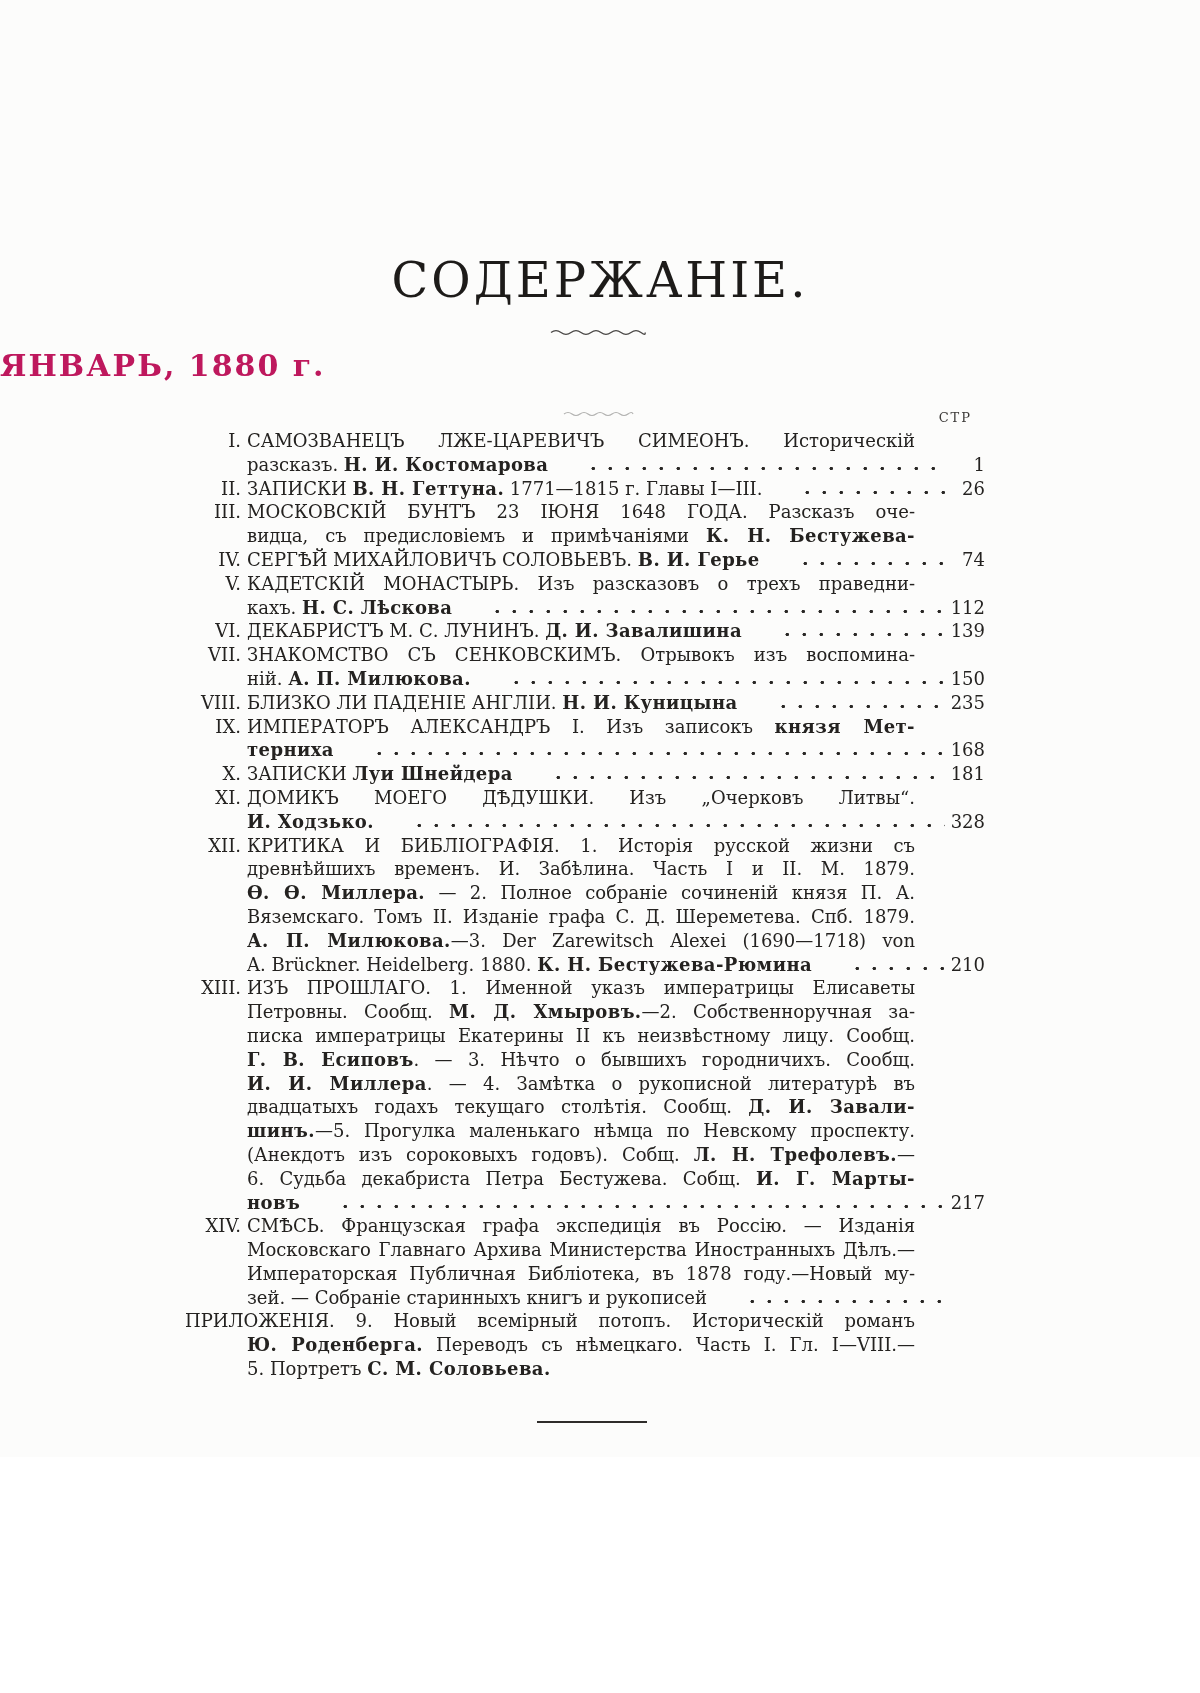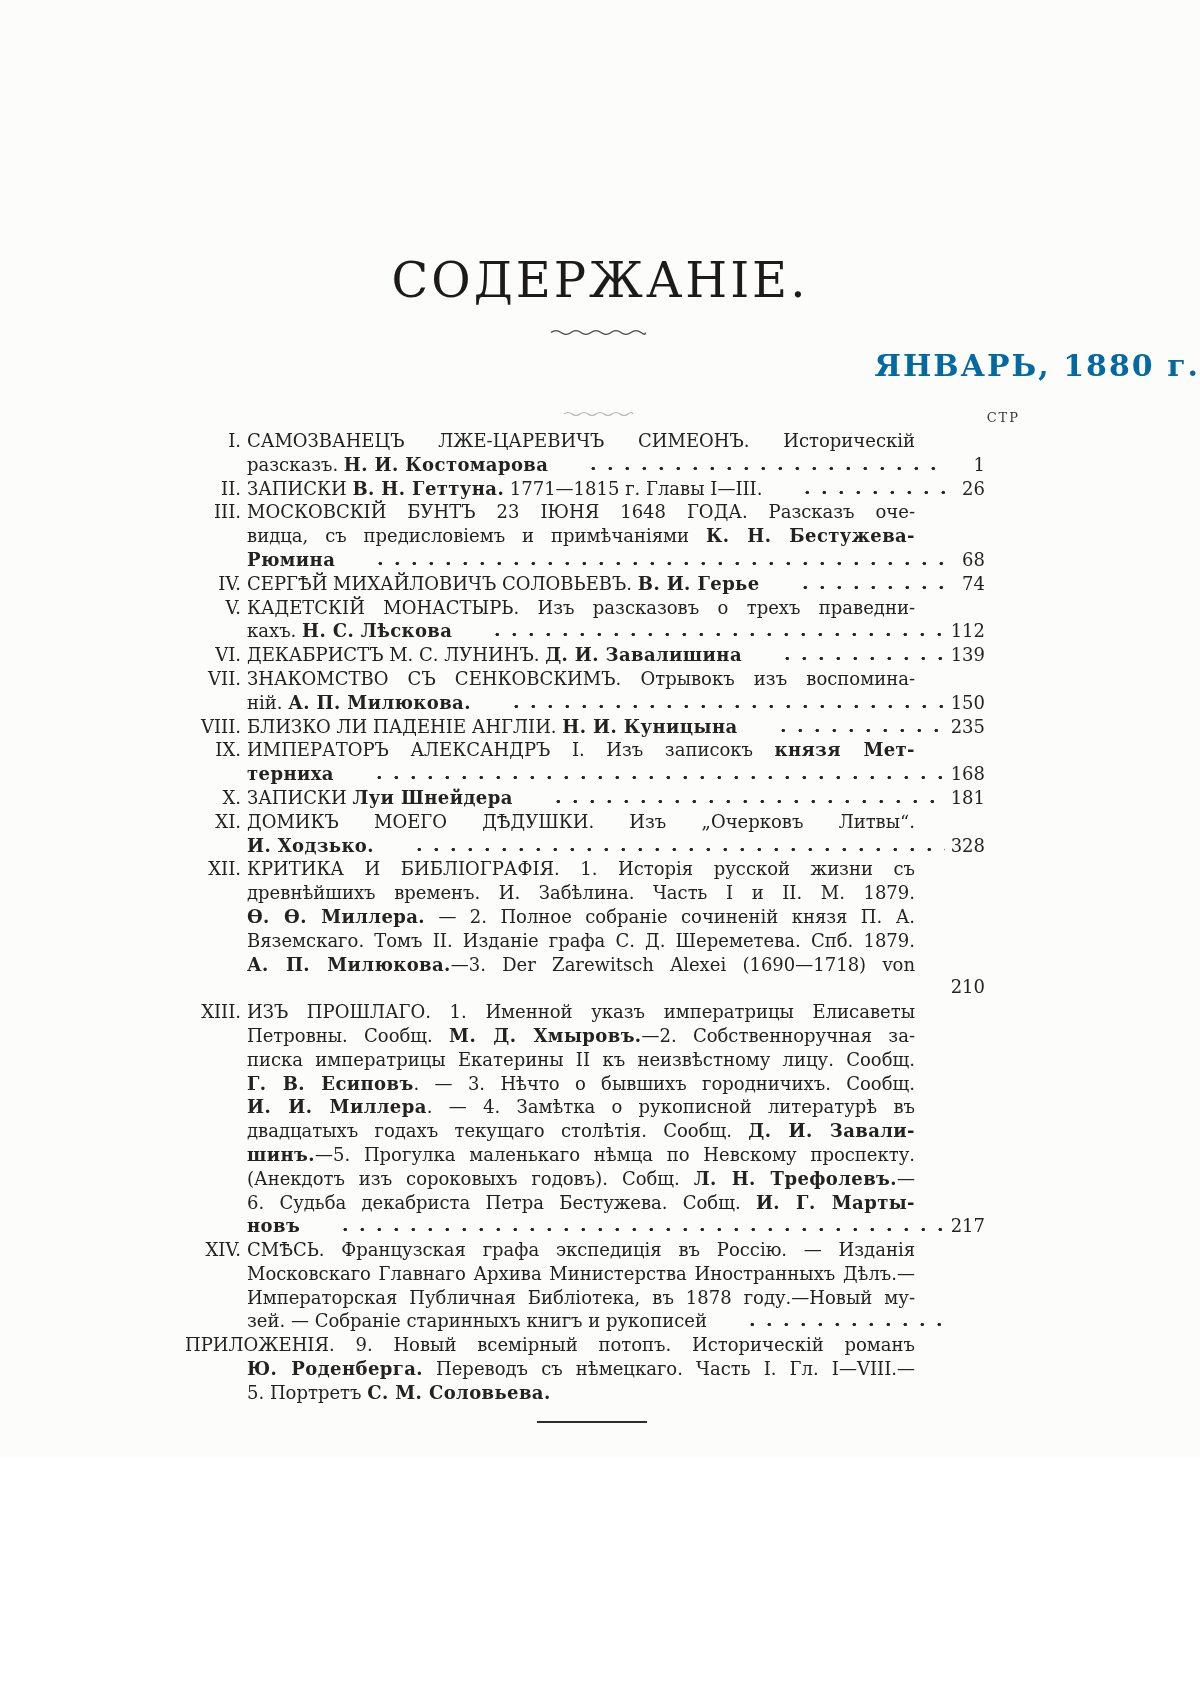--- a/index.html
+++ b/index.html
@@ -14,27 +14,27 @@
   .title{
     position:absolute;top:252px;left:0;width:1200px;
     text-align:center;
     font-size:48px;letter-spacing:3px;
     color:#1d1b19;
     white-space:nowrap;
   }
   .squiggle-1{position:absolute;top:322px;left:550px;}
   .subtitle{
     position:absolute;top:348px;left:0;width:1200px;
-    text-align:right;
+    text-align:left;
     font-size:30px;font-weight:700;letter-spacing:2px;
-    color:#0369a1;white-space:nowrap;
+    color:#be185d;white-space:nowrap;
   }
   .squiggle-2{position:absolute;top:403px;left:563px;opacity:.8;}
   .page-col-header{
-    position:absolute;top:410px;left:960px;width:60px;
+    position:absolute;top:410px;left:912px;width:60px;
     text-align:right;
     font-size:13px;letter-spacing:2px;color:#3c3a38;
   }
   .toc{
     position:absolute;left:185px;top:429px;width:800px;
     font-size:18px;
   }
   .toc-line{display:flex;align-items:baseline;height:23.8px;}
   .num{flex:0 0 56px;text-align:right;padding-right:6px;white-space:nowrap;}
   .content{line-height:23.8px;}
@@ -112,28 +112,20 @@
         <span class="num">III.</span>
         <div class="content full"><span class="textwrap"><span>МОСКОВСКІЙ БУНТЪ 23 ІЮНЯ 1648 ГОДА. Разсказъ оче-</span></span></div>
         <span class="page-num"></span>
       </div>
       <div class="toc-line">
         <span class="num"></span>
         <div class="content full"><span class="textwrap"><span>видца, съ предисловіемъ и примѣчаніями </span><span class="bold">К. Н. Бестужева-</span></span></div>
         <span class="page-num"></span>
       </div>
       <div class="toc-line">
-        <span class="num"></span>
-        <div class="content leader">
-          <span class="textwrap"><span class="bold">Рюмина</span></span>
-          <span class="leader-dots"></span>
-        </div>
-        <span class="page-num">68</span>
-      </div>
-      <div class="toc-line">
         <span class="num">IV.</span>
         <div class="content leader">
           <span class="textwrap"><span>СЕРГѢЙ МИХАЙЛОВИЧЪ СОЛОВЬЕВЪ. </span><span class="bold">В. И. Герье</span></span>
           <span class="leader-dots"></span>
         </div>
         <span class="page-num">74</span>
       </div>
       <div class="toc-line">
         <span class="num">V.</span>
         <div class="content full"><span class="textwrap"><span>КАДЕТСКІЙ МОНАСТЫРЬ. Изъ разсказовъ о трехъ праведни-</span></span></div>
@@ -230,20 +222,24 @@
         <div class="content full"><span class="textwrap"><span>Вяземскаго. Томъ II. Изданіе графа С. Д. Шереметева. Спб. 1879.</span></span></div>
         <span class="page-num"></span>
       </div>
       <div class="toc-line">
         <span class="num"></span>
         <div class="content full"><span class="textwrap"><span class="bold">А. П. Милюкова.</span><span>—3. Der Zarewitsch Alexei (1690—1718) von</span></span></div>
         <span class="page-num"></span>
       </div>
       <div class="toc-line">
         <span class="num"></span>
+        <div class="content leader">
+          <span class="textwrap"><span>A. Brückner. Heidelberg. 1880. </span><span class="bold">К. Н. Бестужева-Рюмина</span></span>
+          <span class="leader-dots"></span>
+        </div>
         <span class="page-num">210</span>
       </div>
       <div class="toc-line">
         <span class="num">XIII.</span>
         <div class="content full"><span class="textwrap"><span>ИЗЪ ПРОШЛАГО. 1. Именной указъ императрицы Елисаветы</span></span></div>
         <span class="page-num"></span>
       </div>
       <div class="toc-line">
         <span class="num"></span>
         <div class="content full"><span class="textwrap"><span>Петровны. Сообщ. </span><span class="bold">М. Д. Хмыровъ.</span><span>—2. Собственноручная за-</span></span></div>

